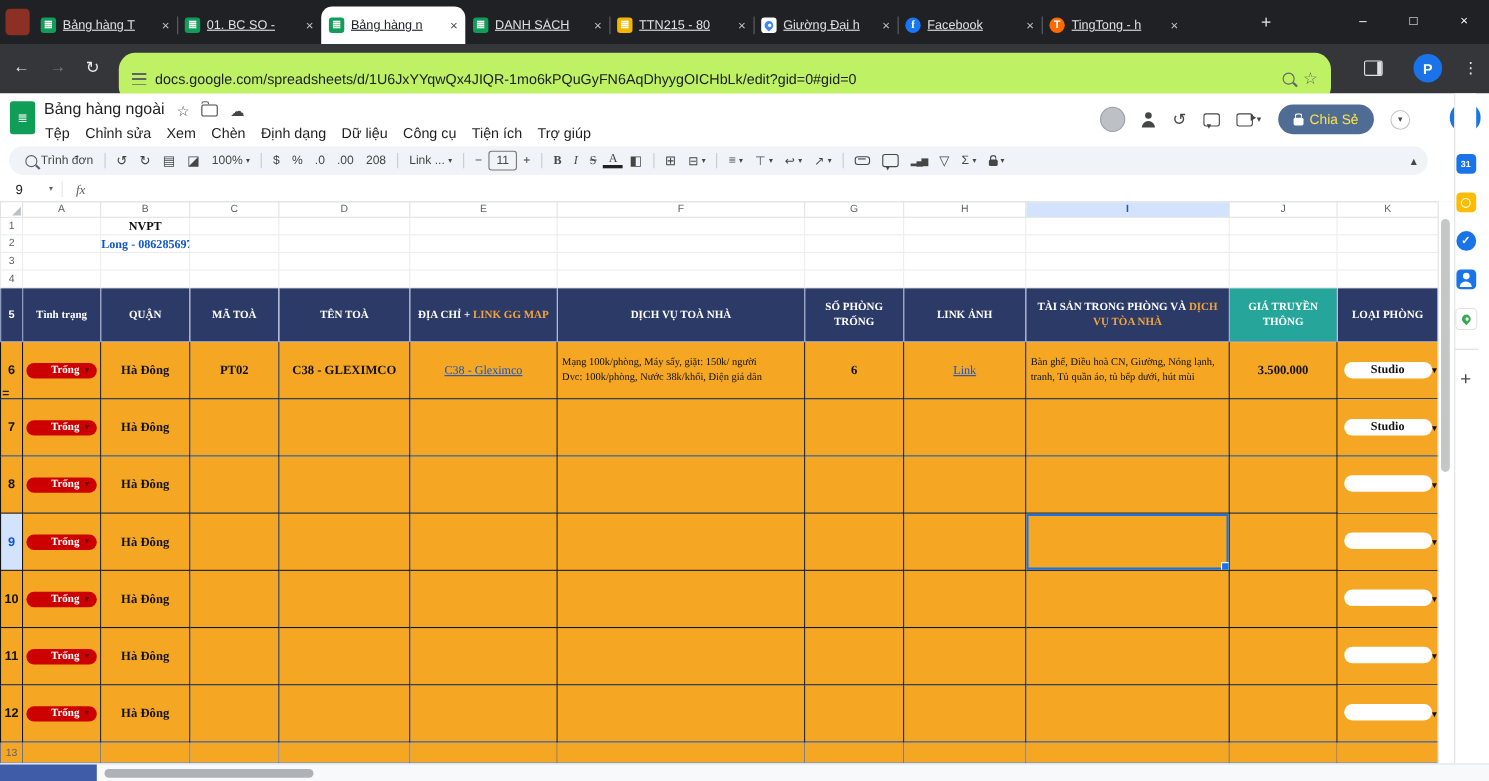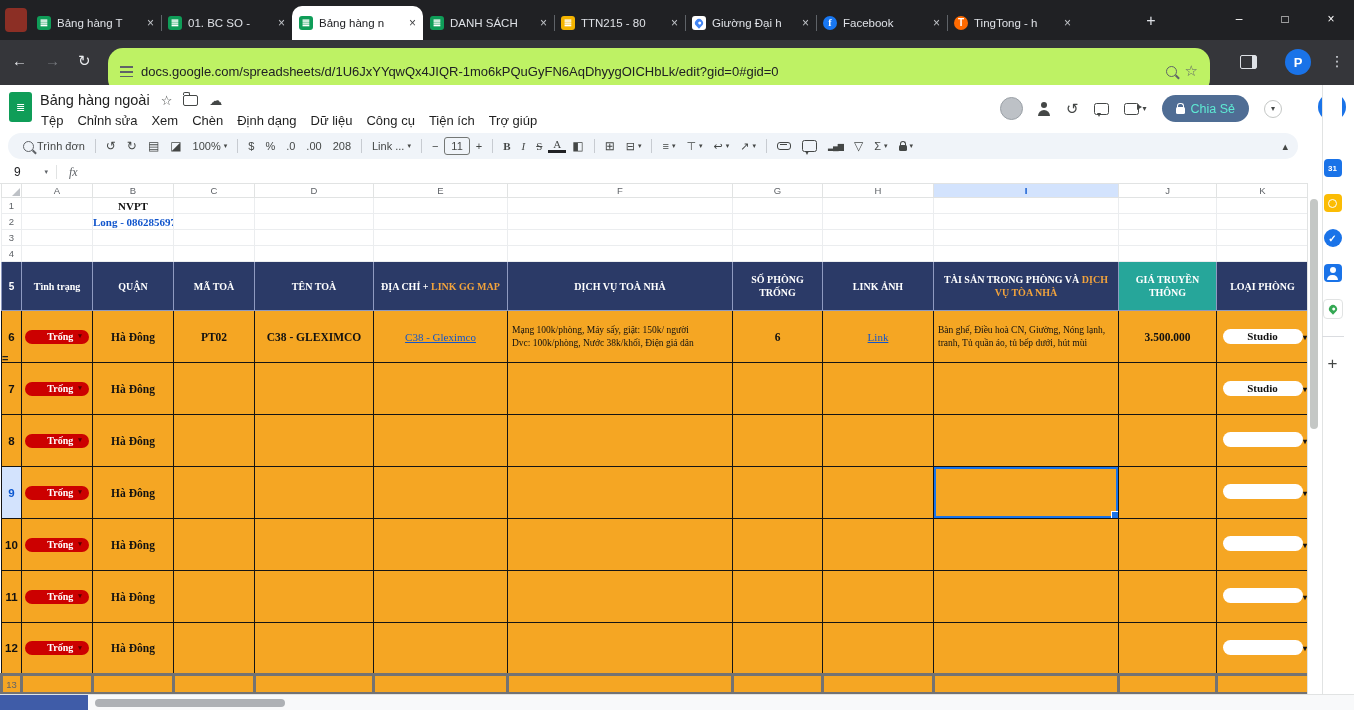--- a/index.html
+++ b/index.html
@@ -12,21 +12,21 @@
     --share-blue:#4F6D94;--bottom-tab-blue:#3F5CA8;--selection-blue:#D3E3FD;
   }
   
   .tabstrip{position:absolute;left:0;top:0;right:0;height:40px;background:var(--tab-dark);}
   .corner-accent{position:absolute;left:5px;top:8px;width:22px;height:24px;background:#8C2F25;border-radius:4px;}
   .tabs{position:absolute;left:30px;top:6px;display:flex;height:34px;}
   .tab{width:117px;height:34px;border-radius:10px 10px 0 0;display:flex;align-items:center;gap:6px;
        padding:0 7px;color:#DEE1E6;font-size:11.5px;position:relative;cursor:default;}
   .tab.active{background:#fff;color:#202124;}
   .tab:not(.active)+.tab:not(.active)::before{content:"";position:absolute;left:0;top:9px;height:16px;width:1px;background:#5F6368;}
-  .tab-label{flex:1;overflow:hidden;text-overflow:ellipsis;white-space:nowrap;}
+  .tab-label{flex:1;overflow:hidden;text-overflow:ellipsis;white-space:nowrap;text-decoration:underline;}
   .tab-close{font-size:12px;opacity:.85;flex:none;}
   .fav{width:14px;height:14px;border-radius:3px;flex:none;display:flex;align-items:center;justify-content:center;
        font-size:10px;color:#fff;font-weight:bold;line-height:1;}
   .fav.sheets{background:#0F9D58;}
   .fav.ylw{background:#F4B400;}
   .fav.fb{background:#1877F2;border-radius:50%;font-family:"Liberation Serif",serif;}
   .fav.tt{background:#FF6A00;border-radius:50%;}
   .fav.maps{background:#fff;}
   .pin{width:8px;height:8px;border-radius:50% 50% 50% 0;transform:rotate(-45deg);background:#4285F4;position:relative;}
   .pin::after{content:"";position:absolute;left:2.5px;top:2.5px;width:3px;height:3px;border-radius:50%;background:#fff;}
@@ -66,21 +66,21 @@
   .i-person{width:13px;height:13px;position:relative;}
   .i-person::before{content:"";position:absolute;left:3.5px;top:0;width:6px;height:6px;border-radius:50%;background:#444746;}
   .i-person::after{content:"";position:absolute;left:0.5px;bottom:-1px;width:12px;height:6px;border-radius:6px 6px 0 0;background:#444746;}
   .i-clock{color:#444746;font-size:15px;}
   .i-comment{width:13px;height:10px;border:1.5px solid #444746;border-radius:2.5px;position:relative;}
   .i-comment::after{content:"";position:absolute;left:2px;bottom:-5.5px;border:2.5px solid transparent;border-top:4px solid #444746;}
   .cam-wrap{display:flex;align-items:center;gap:4px;}
   .i-cam{width:13px;height:10px;border:1.5px solid #444746;border-radius:2.5px;position:relative;}
   .i-cam::after{content:"";position:absolute;right:-7px;top:0.5px;border:3.5px solid transparent;border-left:5px solid #444746;}
   .mini-caret{font-size:8px;color:#444746;}
-  .share-btn{display:flex;align-items:center;gap:6px;background:var(--share-blue);color:#5eead4;
+  .share-btn{display:flex;align-items:center;gap:6px;background:var(--share-blue);color:#fde047;
              border-radius:14px;height:27px;padding:0 14px;font-size:12.5px;}
   .i-lock{width:9px;height:7px;background:#fff;border-radius:1.5px;position:relative;margin-top:3px;}
   .i-lock::before{content:"";position:absolute;left:1px;top:-4px;width:5px;height:4px;border:1.4px solid #fff;border-bottom:none;border-radius:3px 3px 0 0;}
   .share-caret{width:16px;height:16px;border-radius:50%;border:1px solid #C4C7C5;display:flex;align-items:center;justify-content:center;font-size:8px;color:#444746;}
   .big-avatar{position:absolute;right:8px;top:8px;width:28px;height:28px;border-radius:50%;background:var(--accent-blue);
               color:#fff;display:flex;align-items:center;justify-content:center;font-size:14px;font-weight:bold;}
   
   .toolbar{position:absolute;left:8px;top:133px;width:1290px;height:26px;background:#F0F4F9;border-radius:13px;
            display:flex;align-items:center;padding:0 10px;box-sizing:border-box;gap:1px;font-size:11px;color:#444746;}
   .tb{padding:0 5px;display:flex;align-items:center;gap:3px;flex:none;}
@@ -120,37 +120,37 @@
   tr.small td{height:16px;background:#fff;border:1px solid #EBEDEF;}
   .b1{font-weight:bold;text-align:center;font-size:11px;color:#111;}
   .b2{font-weight:bold;text-align:center;font-size:11px;color:var(--link-blue);}
   tr.hrow td{height:49px;background:var(--header-navy);color:#fff;border:1px solid #8F9AC0;font-weight:bold;
              font-size:10px;text-align:center;white-space:normal;line-height:1.3;padding:2px 3px;}
   tr.hrow td.teal{background:var(--header-teal);}
   .hdr-orange{color:#F2A33C;}
   tr.drow td{height:52px;background:var(--cell-orange);border:1px solid #141414;text-align:center;
              font-weight:bold;font-size:11.5px;color:#111;}
   tr.drow td.small-text{font-weight:normal;font-size:9.5px;text-align:left;padding:2px 4px;line-height:1.35;white-space:normal;margin-left:33px;}
-  tr.partial td{height:19px;background:var(--cell-orange);border:3px solid #737373;}
+  tr.partial td{height:19px;background:var(--cell-orange);border:1px solid #737373;}
   .link{color:var(--link-blue);text-decoration:underline;font-weight:normal;font-size:11px;}
   .chip-status{display:inline-flex;align-items:center;gap:5px;background:var(--status-red);color:#fff;
                border-radius:9px;padding:1px 7px 2px 22px;font-size:10px;font-weight:bold;}
   .chip-caret{font-size:7px;color:#5E0000;}
   .kcell{position:relative;}
   .chip-type{display:inline-block;background:#fff;border-radius:8px;min-width:80px;height:15px;line-height:15px;
              font-size:11px;font-weight:bold;color:#111;}
   .k-caret{position:absolute;right:1px;top:50%;transform:translateY(-50%);font-size:8px;color:#111;}
   td.active{position:relative;box-shadow:inset 0 0 0 2px var(--accent-blue);}
   .fillhandle{position:absolute;right:-1px;bottom:-1px;width:6px;height:6px;background:var(--accent-blue);border:1px solid #fff;}
   .row-handle{position:absolute;left:2px;top:352px;font-size:11px;font-weight:bold;color:#202124;z-index:4;}
   
   .vscroll{position:absolute;left:1307px;top:183px;width:13px;height:511px;background:#fff;border-left:1px solid #E1E3E3;}
   .vthumb{position:absolute;left:2px;top:16px;width:8px;height:230px;border-radius:4px;background:#C4C7C5;}
   .sidepanel{position:absolute;left:1322px;top:85px;width:20px;height:609px;background:#fff;border-left:1px solid #E1E3E3;
-             display:flex;flex-direction:column;align-items:center;padding-top:74px;gap:17px;box-sizing:border-box;}
+             display:flex;flex-direction:column;align-items:center;padding-top:55px;gap:17px;box-sizing:border-box;}
   .sp-ic{width:18px;height:18px;border-radius:4px;display:flex;align-items:center;justify-content:center;
          color:#fff;font-size:8px;font-weight:bold;flex:none;}
   .sp-cal{background:#1A73E8;}
   .sp-keep{background:#FBBC04;position:relative;}
   .sp-keep::after{content:"";width:7px;height:7px;border:1.6px solid #fff;border-radius:50%;}
   .sp-tasks{background:#1A73E8;border-radius:50%;font-size:10px;}
   .sp-contacts{background:#1A73E8;position:relative;}
   .sp-contacts::before{content:"";position:absolute;left:6px;top:3px;width:6px;height:6px;border-radius:50%;background:#fff;}
   .sp-contacts::after{content:"";position:absolute;left:3.5px;bottom:2.5px;width:11px;height:5px;border-radius:5px 5px 0 0;background:#fff;}
   .sp-maps{background:#fff;border:1px solid #E1E3E3;}

